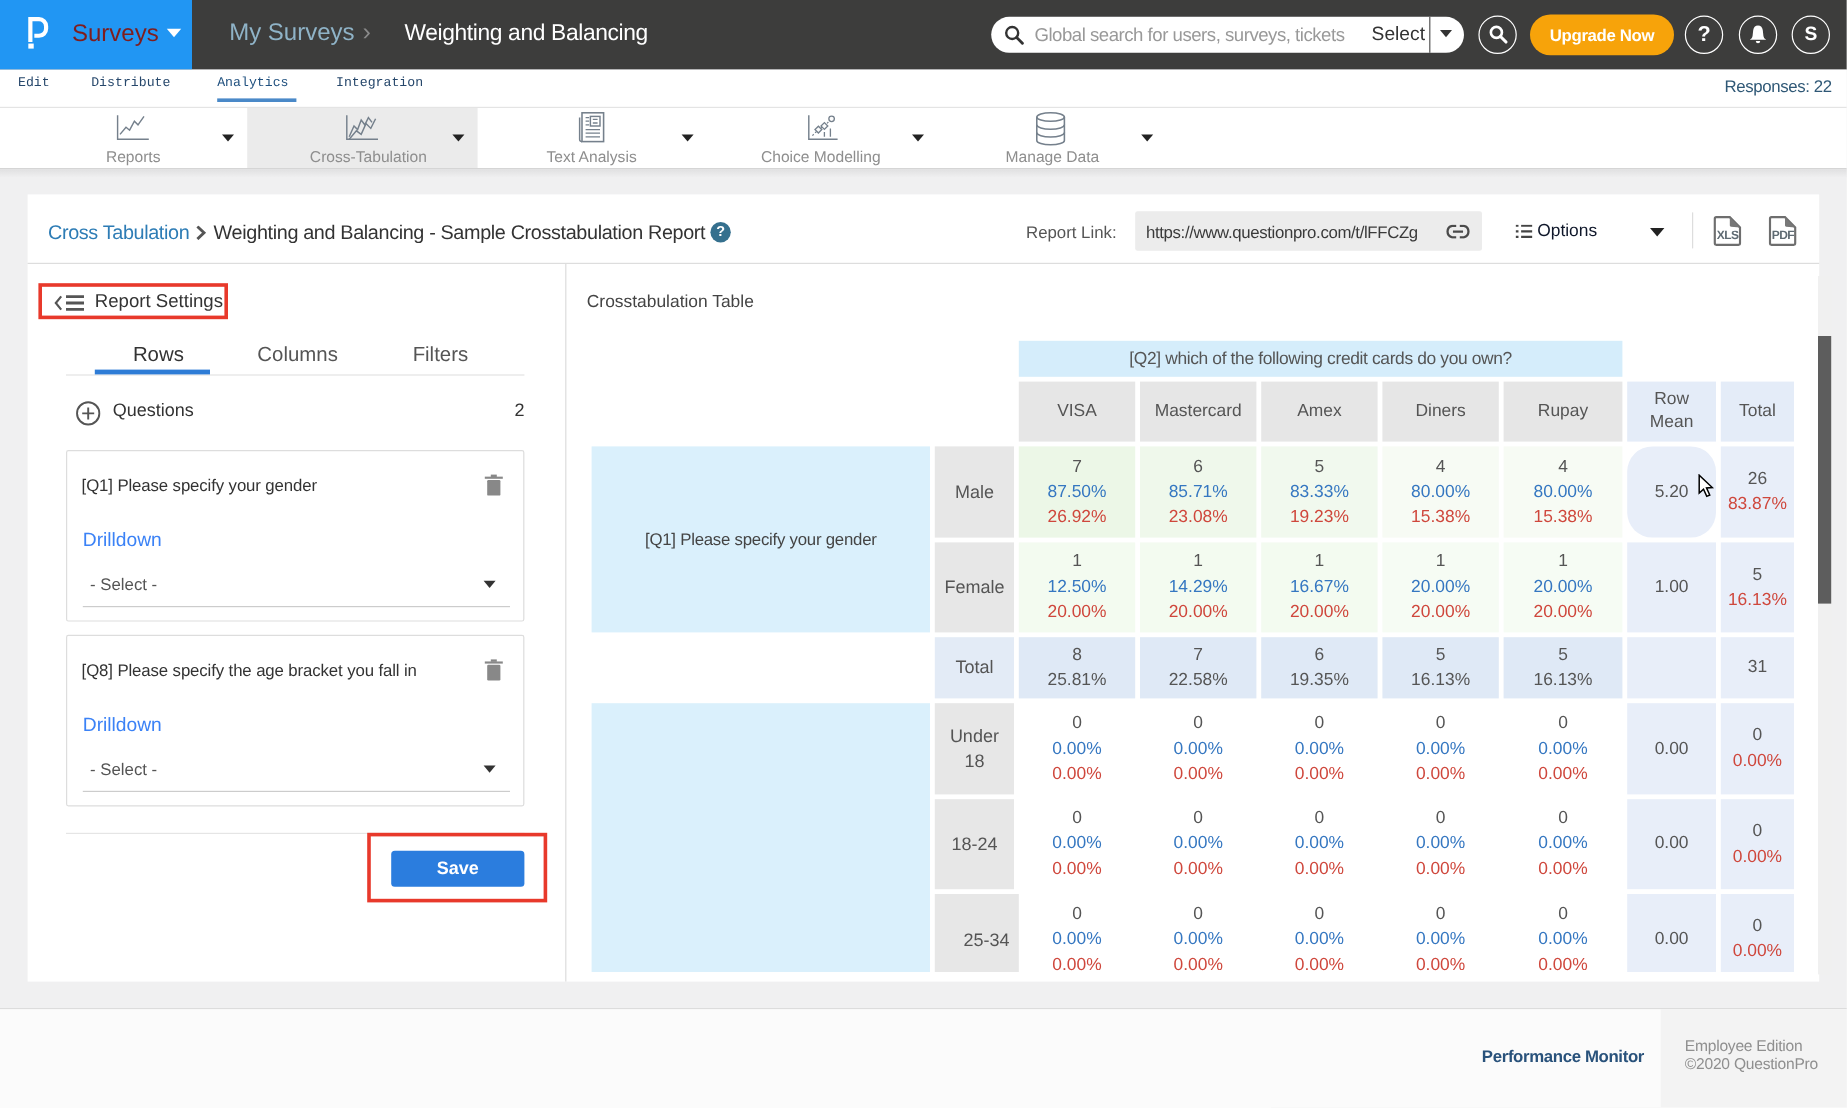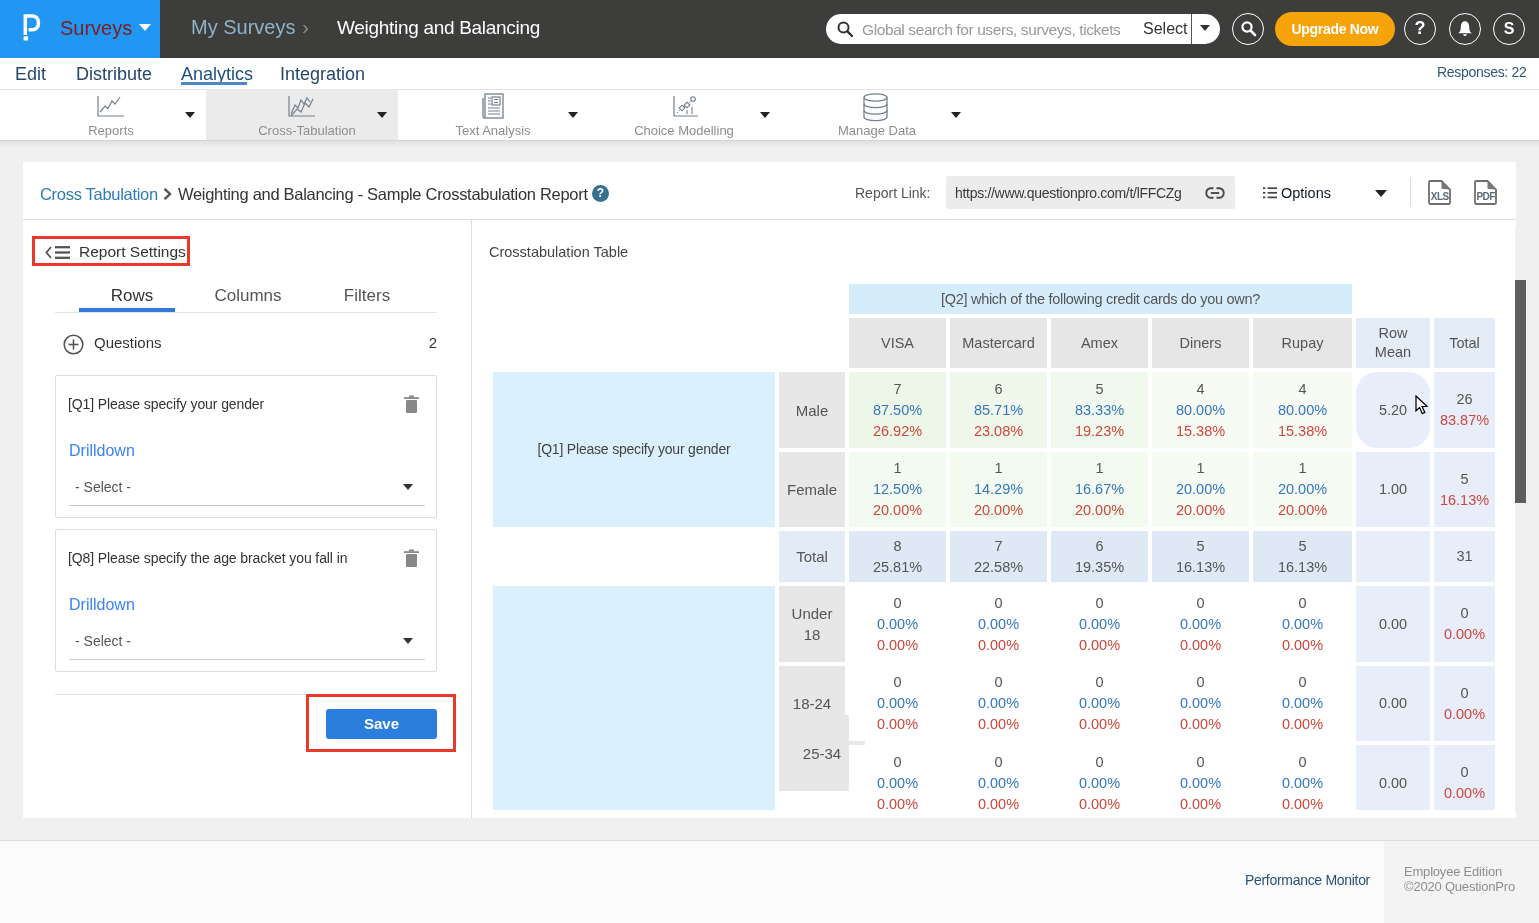--- a/index.html
+++ b/index.html
@@ -24,21 +24,21 @@
 #search-caret { left:1200px; top:25px; border-top-color:#333; border-left-width:5px; border-right-width:5px; border-top-width:6px; }
 .circlebtn { width:32px; height:32px; border:1.5px solid #fff; border-radius:50%; color:#fff; text-align:center; }
 #btn-search { left:1232px; top:13px; }
 #btn-help { left:1404px; top:13px; font-size:18px; font-weight:bold; line-height:29px; }
 #btn-bell { left:1449px; top:13px; }
 #btn-user { left:1493px; top:13px; font-size:16px; font-weight:bold; line-height:29px; }
 #upgrade { left:1275px; top:12px; width:120px; height:34px; background:#f7a30a; border-radius:17px; color:#fff; font-size:14px; font-weight:bold; text-align:center; line-height:34px; letter-spacing:-0.3px; }
 
 
 #tabsrow { left:0; top:58px; width:1539px; height:32px; background:#fff; border-bottom:1px solid #e4e4e4; }
-.tab { top:64px; font-size:18px; color:#26476b; }
+.tab { top:64px; font-size:11px; color:#26476b;font-family:Liberation Mono, monospace; }
 #tab-edit { left:15px; }
 #tab-dist { left:76px; }
 #tab-ana { left:181px; color:#1e4f7e; }
 #tab-int { left:280px; }
 #ana-underline { left:181px; top:82px; width:66px; height:3px; background:#4a89c8; }
 #responses { left:1437px; top:64px; font-size:14px; color:#2f5876; white-space:nowrap; letter-spacing:-0.3px; }
 
 
 #toolbar { left:0; top:90px; width:1539px; height:51px; background:#fff; border-bottom:1px solid #d5d5d5; }
 #tool-active { left:206px; top:90px; width:192px; height:50px; background:#ebebeb; }
@@ -105,21 +105,21 @@
 .t-r { color:#cf473c; }
 
 
 #sb-track { left:1515px; top:230px; width:11px; height:582px; background:#f0f0f0; }
 #sb-thumb { left:1515px; top:280px; width:11px; height:223px; background:#5d5d5d; }
 
 
 #footer-line { left:0px; top:840px; width:1539px; height:1px; background:#dcdcdc; }
 #footer { left:0px; top:841px; width:1539px; height:82px; background:#fbfbfb; }
 #footer-box { left:1384px; top:841px; width:155px; height:82px; background:#f3f3f3; }
-#perf-mon { left:1170px; top:872px; width:200px; text-align:right; font-size:14px; color:#29527b; font-weight:normal; letter-spacing:-0.3px; }
+#perf-mon { left:1170px; top:872px; width:200px; text-align:right; font-size:14px; color:#29527b; font-weight:bold; letter-spacing:-0.3px; }
 #emp-ed { left:1404px; top:864px; font-size:13px; color:#8f8f8f; line-height:15px; letter-spacing:-0.2px; }
 svg { display:block; }
 </style>
 </head>
 <body>
 <div class="abs" id="topbar"></div>
 <div class="abs" id="logo"></div>
 <svg class="abs" style="left:23px; top:14px;" width="19" height="27" viewBox="0 0 19 27">
   <path d="M2.3 21 V2 H9.5 A5.9 5.9 0 0 1 15.4 7.9 V9.9 A5.9 5.9 0 0 1 9.5 15.8 H5.6" fill="none" stroke="#fff" stroke-width="3.5" stroke-linecap="butt"></path>
   <rect x="0.6" y="22.3" width="4.5" height="4.2" fill="#fff"></rect>
@@ -405,21 +405,21 @@
       <div>16.13%</div>
     </div>
     <div class="cell c-blu" style="left: 883px; top: 309px; width: 74px; height: 51px;"></div>
     <div class="cell c-blu" style="left: 961px; top: 309px; width: 61px; height: 51px;">31</div>
     <div class="cell c-lab" style="left: 20px; top: 364px; width: 282px; height: 244px;"></div>
     <div class="cell c-sub" style="left: 306px; top: 364px; width: 66px; height: 76px;">
       <div>Under</div>
       <div>18</div>
     </div>
     <div class="cell c-sub" style="left: 306px; top: 444px; width: 66px; height: 75px;">18-24</div>
-    <div class="cell c-sub" style="left: 306px; top: 493px; width: 86px; height: 76px;">25-34</div>
+    <div class="cell c-sub" style="left: 306px; top: 523px; width: 86px; height: 76px;">25-34</div>
     <div class="cell c-wht" style="left: 376px; top: 364px; width: 97px; height: 76px;">
       <div>0</div>
       <div class="t-b">0.00%</div>
       <div class="t-r">0.00%</div>
     </div>
     <div class="cell c-wht" style="left: 477px; top: 364px; width: 97px; height: 76px;">
       <div>0</div>
       <div class="t-b">0.00%</div>
       <div class="t-r">0.00%</div>
     </div>

